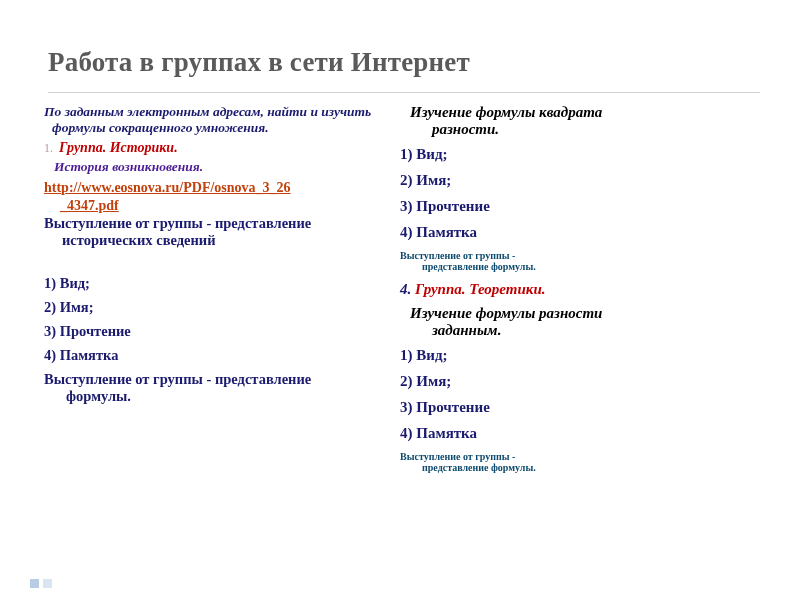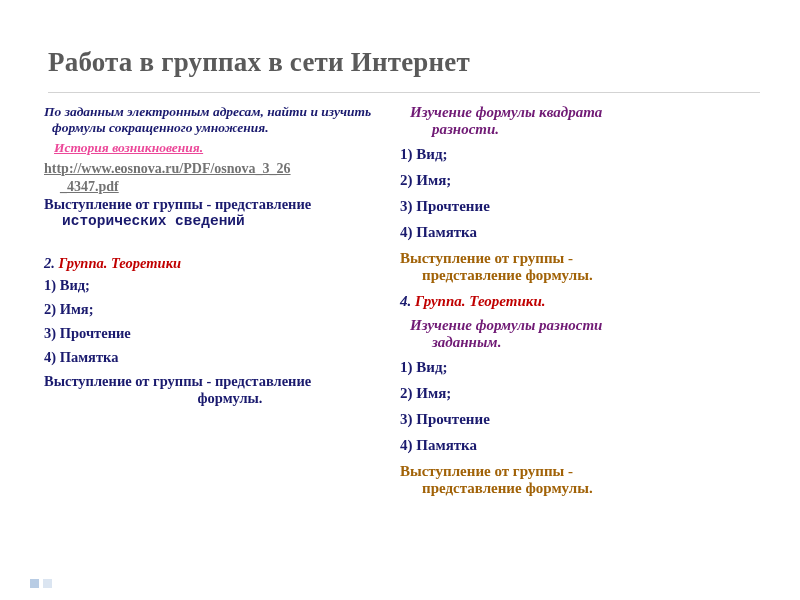--- a/index.html
+++ b/index.html
@@ -74,27 +74,26 @@
     color: #c09a9a;
     font-style: normal;
     font-weight: normal;
     font-size: 12px;
     margin-right: 6px;
   }
   .t-italic-bold-sm {
     font-style: italic;
     font-weight: bold;
     font-size: 13.5px;
-    color: #ec4899;
+    color: #4c1d95;
     margin-bottom: 4px;
     padding-left: 10px;
-    text-decoration: underline;
   }
   .t-link {
-    color: #737373;
+    color: #c2410c;
     text-decoration: underline;
     font-size: 14px;
     font-weight: bold;
     display: block;
     margin-bottom: 1px;
     word-break: break-all;
     line-height: 1.25;
   }
   .t-link .cont {
     display: block;
@@ -103,21 +102,20 @@
   .t-plain {
     font-size: 14.5px;
     font-weight: bold;
     color: #1a1a6e;
     margin-bottom: 4px;
     padding-left: 0;
   }
   .t-plain .hang {
     display: block;
     padding-left: 18px;
-    font-family: Liberation Mono, monospace;
   }
   .spacer-lg { height: 22px; }
   .t-group-head {
     font-size: 14.5px;
     font-weight: bold;
     font-style: italic;
     color: #1a1a6e;
     margin-bottom: 5px;
   }
   .t-group-head .red { color: #c00000; }
@@ -137,54 +135,53 @@
   }
   .t-final {
     font-size: 14.5px;
     font-weight: bold;
     color: #1a1a6e;
     margin-bottom: 5px;
   }
   .t-final .hang {
     display: block;
     padding-left: 22px;
-    text-align: center;
   }
 
   
   .r-head {
     font-size: 15px;
     font-weight: bold;
     font-style: italic;
     color: #1a1a6e;
     margin-bottom: 7px;
   }
   .r-head .red { color: #c00000; }
   .r-sub {
     font-size: 15px;
     font-weight: bold;
     font-style: italic;
-    color: #701a75;
+    color: #000000;
     margin-bottom: 8px;
     padding-left: 10px;
   }
   .r-sub .hang {
     display: block;
     padding-left: 22px;
   }
   .r-item {
     font-size: 15px;
     font-weight: bold;
     color: #1a1a6e;
     margin-bottom: 9px;
   }
   .r-final {
-    font-size: 15px;
-    font-weight: bold;
-    color: #a16207;
+    font-size: 10px;
+    font-weight: bold;
+    color: #0c4a6e;
     margin-bottom: 9px;
   }
   .r-final .hang {
     display: block;
     padding-left: 22px;
   }
 
   .footer-bar {
     position: absolute;
     left: 0;
@@ -216,38 +213,38 @@
 
   <div class="slide-title">Работа в группах в сети Интернет</div>
   <div class="title-rule"></div>
 
   <div class="columns">
 
     <div class="col col-left">
 
       <div class="t-italic-bold">По заданным электронным адресам, найти и изучить формулы сокращенного умножения.</div>
 
+      <div class="t-num-red">
+        <span class="marker">1.</span><span>Группа. Историки.</span>
+      </div>
 
       <div class="t-italic-bold-sm">История возникновения.</div>
 
       <a class="t-link" href="#">
         <span>http://www.eosnova.ru/PDF/osnova_3_26</span>
         <span class="cont">_4347.pdf</span>
       </a>
 
       <div class="t-plain">
         <span>Выступление от группы - представление</span>
         <span class="hang">исторических сведений</span>
       </div>
 
       <div class="spacer-lg"></div>
 
-      <div class="t-group-head">
-        <span>2. </span><span class="red">Группа. Теоретики</span>
-      </div>
 
 
       <div class="t-item">1) Вид;</div>
       <div class="t-item">2) Имя;</div>
       <div class="t-item">3) Прочтение</div>
       <div class="t-item">4) Памятка</div>
 
       <div class="t-final">
         <span>Выступление от группы - представление</span>
         <span class="hang">формулы.</span>

